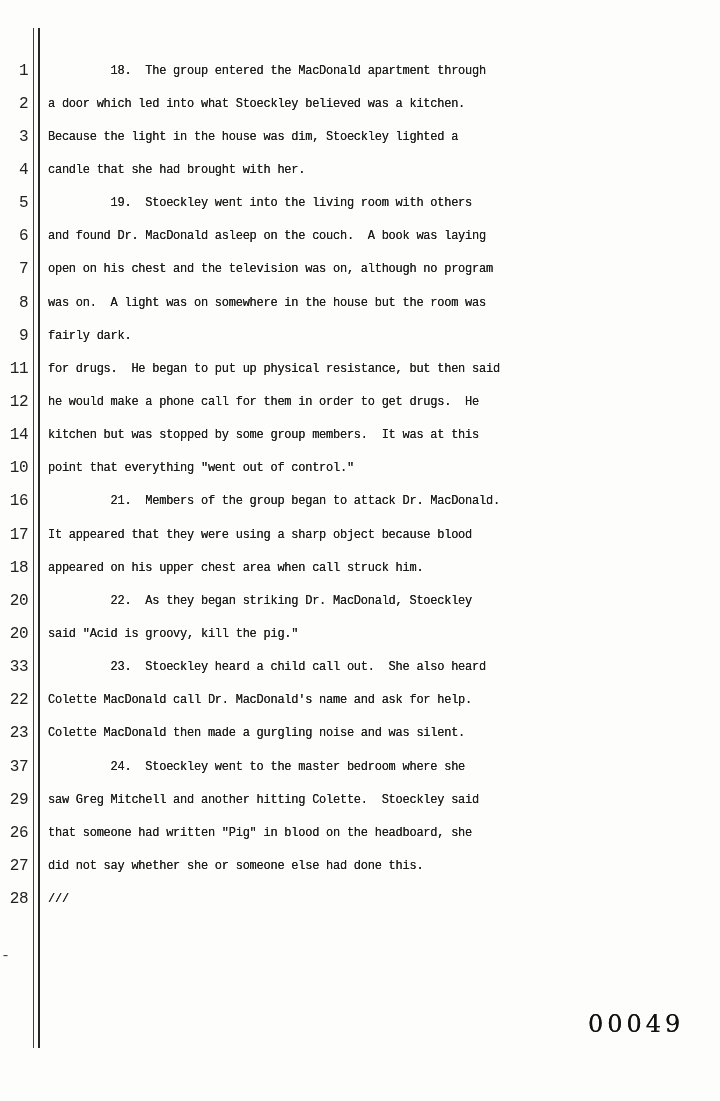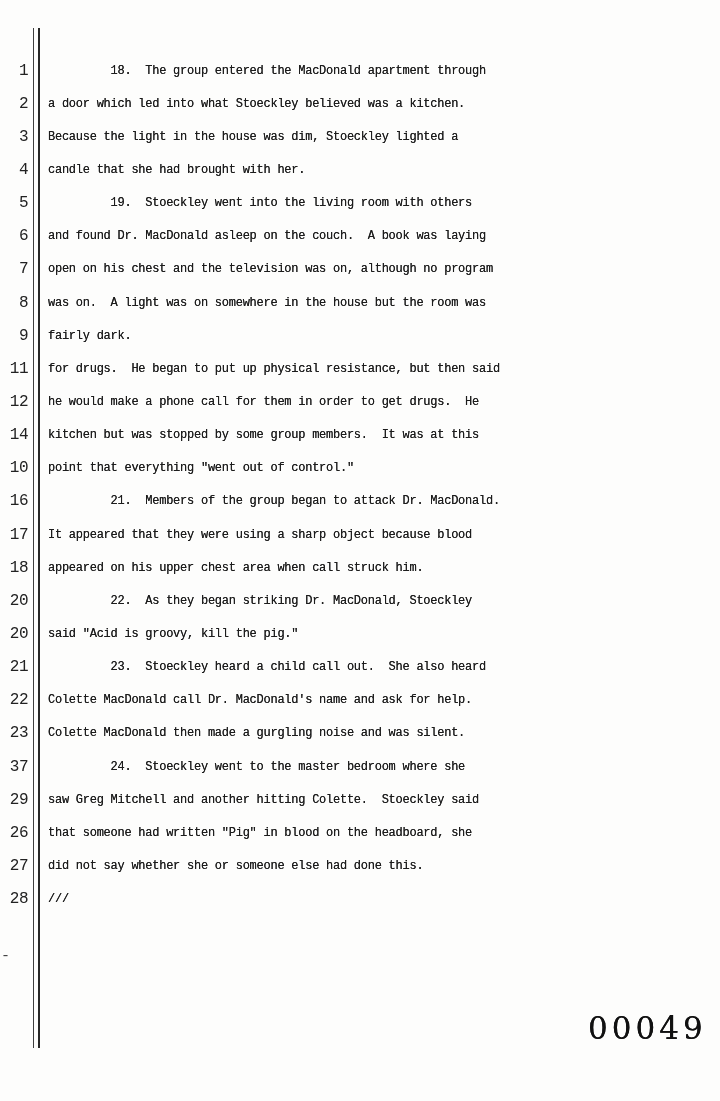--- a/index.html
+++ b/index.html
@@ -60,21 +60,21 @@
     top: 948px;
     font-size: 15px;
     color: #444;
     filter: blur(0.4px);
   }
   .bates-stamp {
     position: absolute;
     left: 588px;
     top: 1010px;
     font-family: "DejaVu Serif", "Liberation Serif", serif;
-    font-size: 31px;
+    font-size: 24px;
     letter-spacing: 4px;
     color: #111;
     text-shadow: 0 0 0.5px #222;
     filter: blur(0.25px);
   }
 </style>
 </head>
 <body>
 
 <div class="page">
@@ -168,21 +168,21 @@
     <span class="line-number">20</span>
     <span class="line-text">         22.  As they began striking Dr. MacDonald, Stoeckley</span>
   </div>
 
   <div class="doc-line">
     <span class="line-number">20</span>
     <span class="line-text">said "Acid is groovy, kill the pig."</span>
   </div>
 
   <div class="doc-line">
-    <span class="line-number">21</span>
+    <span class="line-number">33</span>
     <span class="line-text">         23.  Stoeckley heard a child call out.  She also heard</span>
   </div>
 
   <div class="doc-line">
     <span class="line-number">22</span>
     <span class="line-text">Colette MacDonald call Dr. MacDonald's name and ask for help.</span>
   </div>
 
   <div class="doc-line">
     <span class="line-number">23</span>

